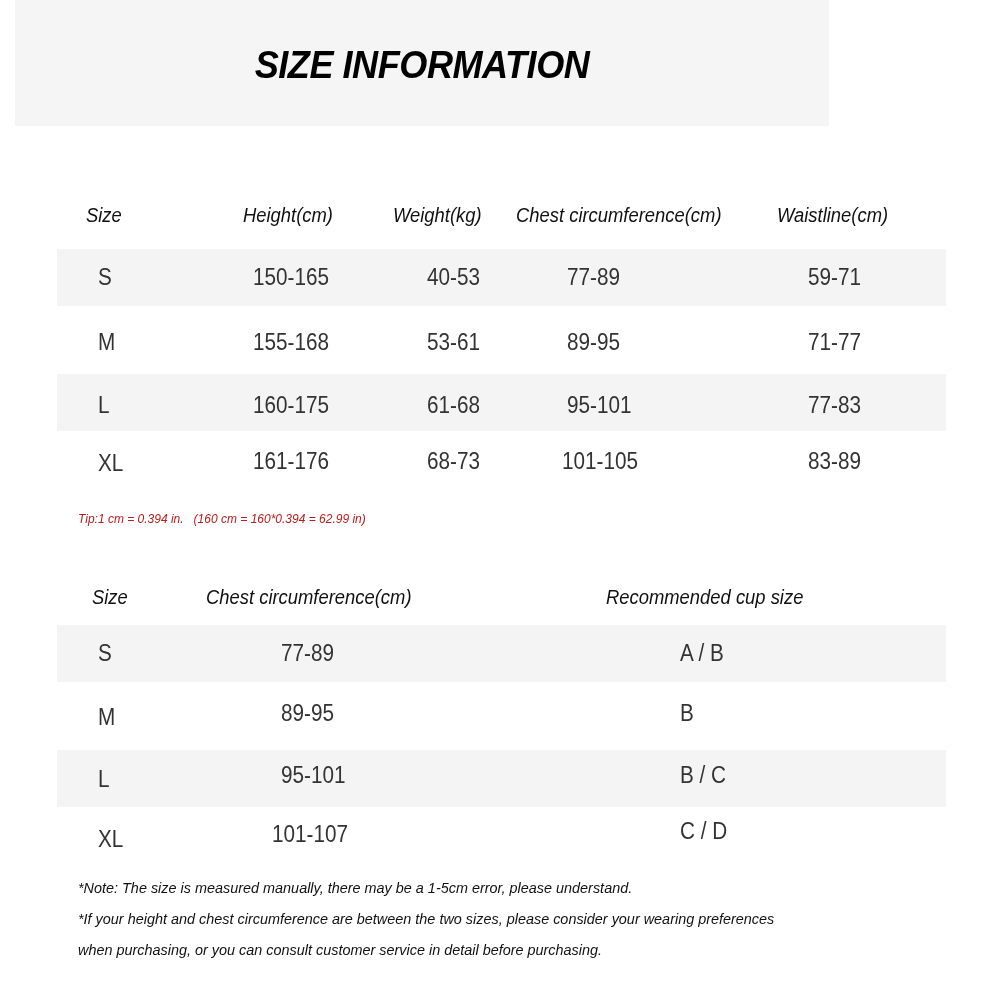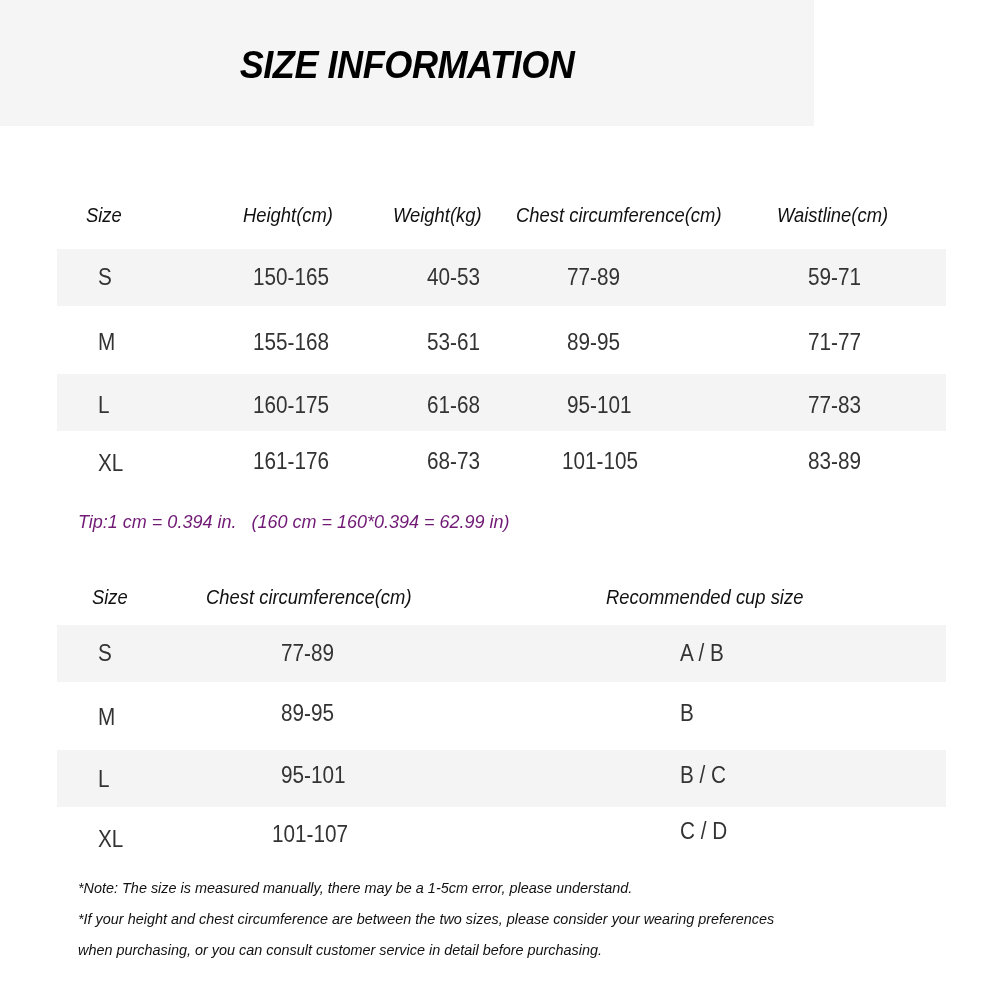--- a/index.html
+++ b/index.html
@@ -1,32 +1,32 @@
 <!DOCTYPE html>
 <html><head>
 <meta charset="utf-8">
 <style>
   html, body { margin: 0; padding: 0; }
   body {
     width: 1000px; height: 1000px; background: #ffffff; position: relative; overflow: hidden;
     font-family: "Liberation Sans", sans-serif; color: #2a2a2a;
   }
   .banner {
-    position: absolute; left: 0; top: 0; width: 814px; height: 126px; background: #f5f5f5;
+    position: absolute; left: 15px; top: 0; width: 814px; height: 126px; background: #f5f5f5;
   }
   .banner-title {
     position: absolute; left: 0; right: 0; top: 44px; text-align: center;
     font-size: 38px; font-weight: bold; font-style: italic; color: #000;
     letter-spacing: -0.5px; transform: scaleX(0.95);
   }
   .band { position: absolute; left: 57px; width: 889px; background: #f4f4f4; }
   .txt { position: absolute; white-space: nowrap; }
   .hdr { font-style: italic; font-size: 20px; color: #111; transform: scaleX(0.92); transform-origin: left center; }
   .cell { font-size: 23px; color: #333; transform: scaleX(0.9); transform-origin: left center; }
-  .tip { font-style: italic; font-size: 18px; color: #701a75; }
+  .tip { font-style: italic; font-size: 12px; color: #b91c1c; }
   .note { font-style: italic; font-size: 15.5px; color: #111; transform: scaleX(0.93); transform-origin: left center; }
 </style>
 </head>
 <body>
 
 <div class="banner">
   <div class="banner-title">SIZE INFORMATION</div>
 </div>
 
 <div>

